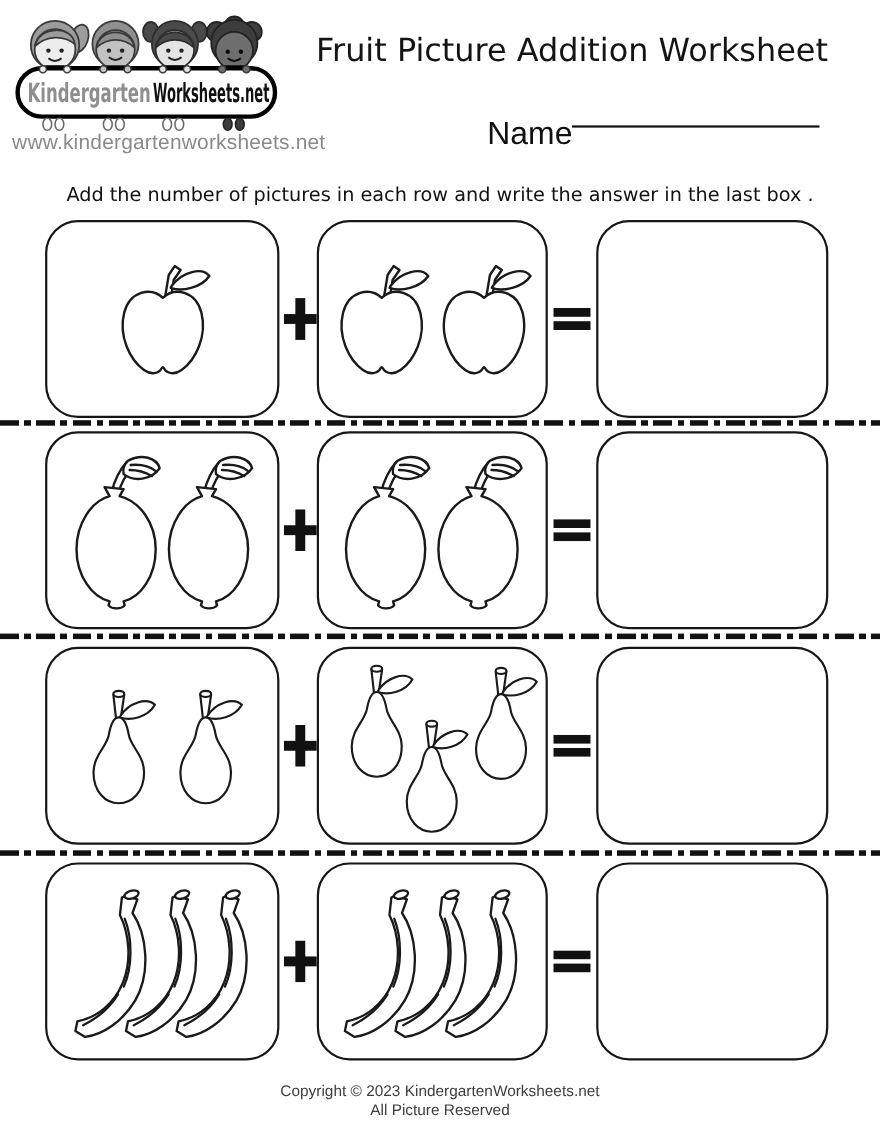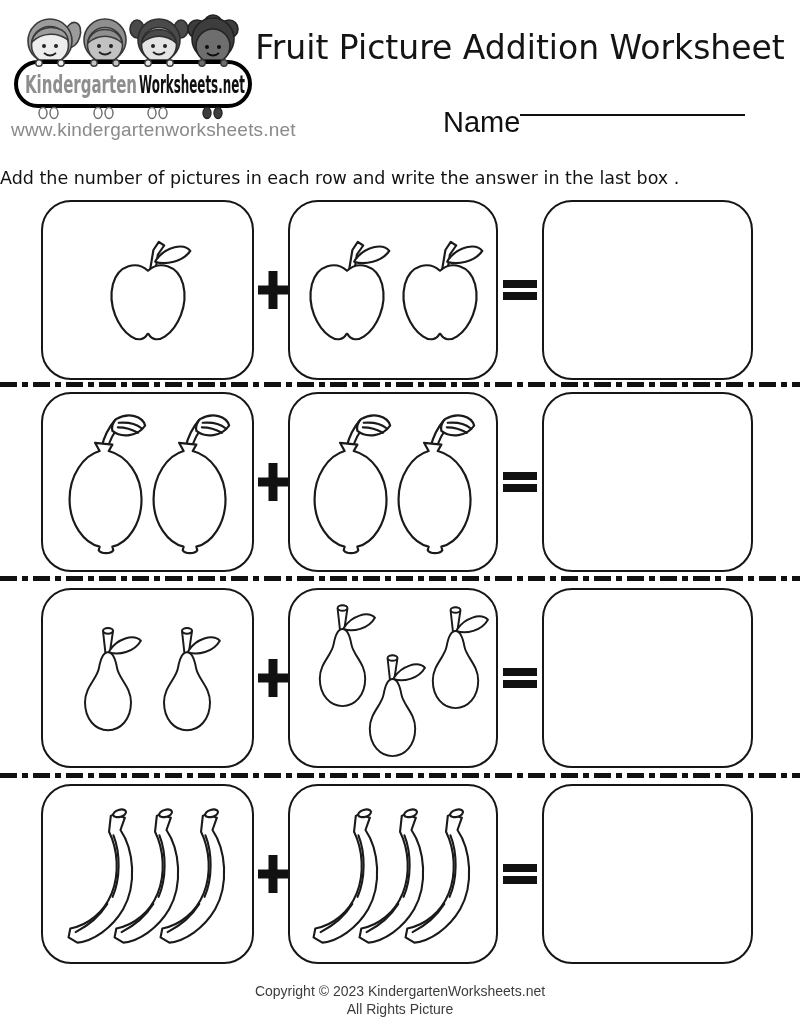--- a/index.html
+++ b/index.html
@@ -13,21 +13,21 @@
             font-family:"Liberation Sans",sans-serif;font-size:19px;
             letter-spacing:.2px;color:#8a8a8a;}
 
   
   .title{position:absolute;left:250px;top:28px;width:540px;text-align:center;
          font-size:29px;font-weight:400;color:#141414;white-space:nowrap;}
   .name-row{position:absolute;left:443px;top:106px;display:flex;align-items:flex-start;
             font-family:"Liberation Sans",sans-serif;font-size:29px;color:#101010;}
   .name-line{display:inline-block;width:225px;height:8px;margin-bottom:4px;
              border-bottom:2px solid #101010;}
-  .instruction{position:absolute;left:0;top:168px;width:664px;text-align:center;
+  .instruction{position:absolute;left:0;top:168px;width:800px;text-align:center;
                font-size:17.5px;color:#121212;white-space:nowrap;}
 
   
   .row{position:absolute;left:0;width:800px;height:180px;}
   .box{position:absolute;top:0;height:180px;box-sizing:border-box;background:#fff;
        border:2px solid #161616;border-radius:30px;
        display:flex;align-items:center;justify-content:center;overflow:visible;}
   .box1{left:41px;width:213px;}
   .box2{left:288px;width:210px;}
   .answer{left:542px;width:211px;}
@@ -169,21 +169,21 @@
       <ellipse cx="96" cy="101" rx="4" ry="5.5" fill="#fff"></ellipse>
     <ellipse cx="139" cy="101" rx="4" ry="5.5" fill="#fff"></ellipse>
       <ellipse cx="150" cy="101" rx="4" ry="5.5" fill="#fff"></ellipse>
     <ellipse cx="194" cy="101" rx="4" ry="5.5" fill="#3d3d3d" stroke="#222"></ellipse>
       <ellipse cx="205" cy="101" rx="4" ry="5.5" fill="#3d3d3d" stroke="#222"></ellipse>
   </g>
 </svg>
 
 <div class="site-url">www.kindergartenworksheets.net</div>
 
-<h1 class="title" style="margin:0;font-size:33px;font-weight:400;">Fruit Picture Addition Worksheet</h1>
+<h1 class="title" style="margin:0;font-size:29px;font-weight:400;">Fruit Picture Addition Worksheet</h1>
 
 <div class="name-row">
   <span>Name</span>
     <span class="name-line"></span>
 </div>
 
 <div class="instruction">Add the number of pictures in each row and write the answer in the last box .</div>
 
 <div>
     <div class="row" style="top: 200px;">
@@ -315,13 +315,13 @@
         <rect y="12" width="34" height="8"></rect>
       </svg>
       <div class="box answer"></div>
     </div>
     <div class="sep" style="top: 382px;"></div>
     <div class="sep" style="top: 576px;"></div>
     <div class="sep" style="top: 773px;"></div>
   </div>
 
 <div class="copyright">Copyright © 2023 KindergartenWorksheets.net</div>
-<div class="rights">All Rights Picture</div>
+<div class="rights">All Picture Reserved</div>
 
 </body></html>

